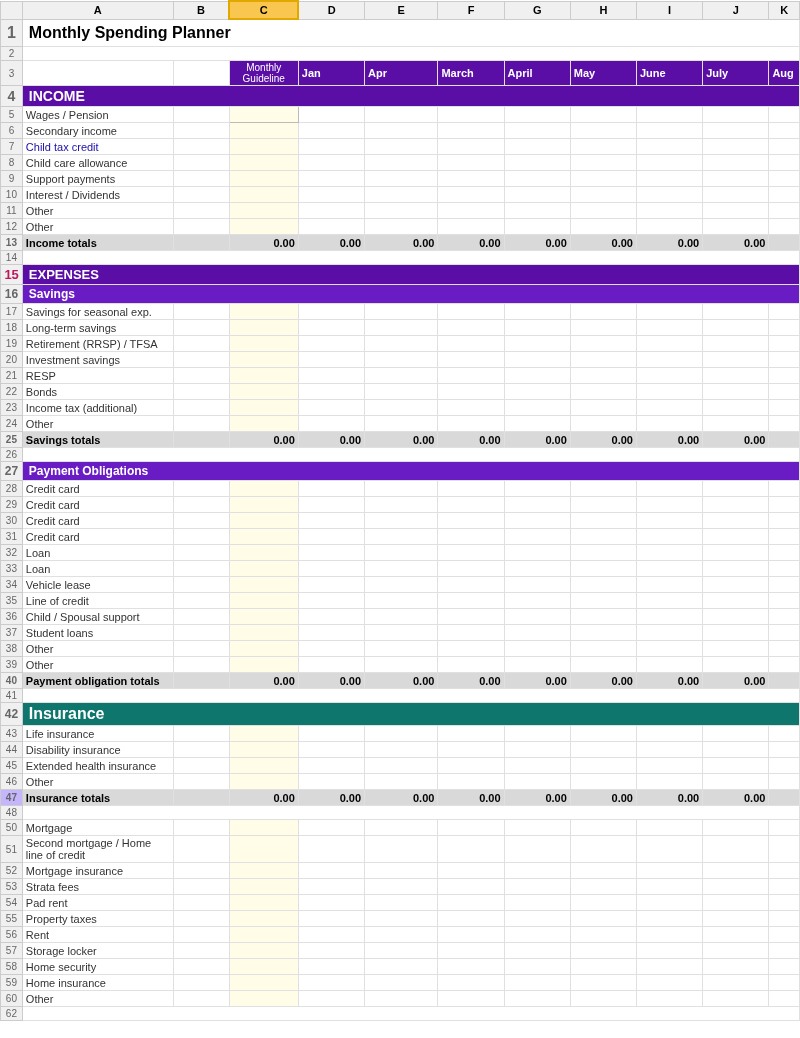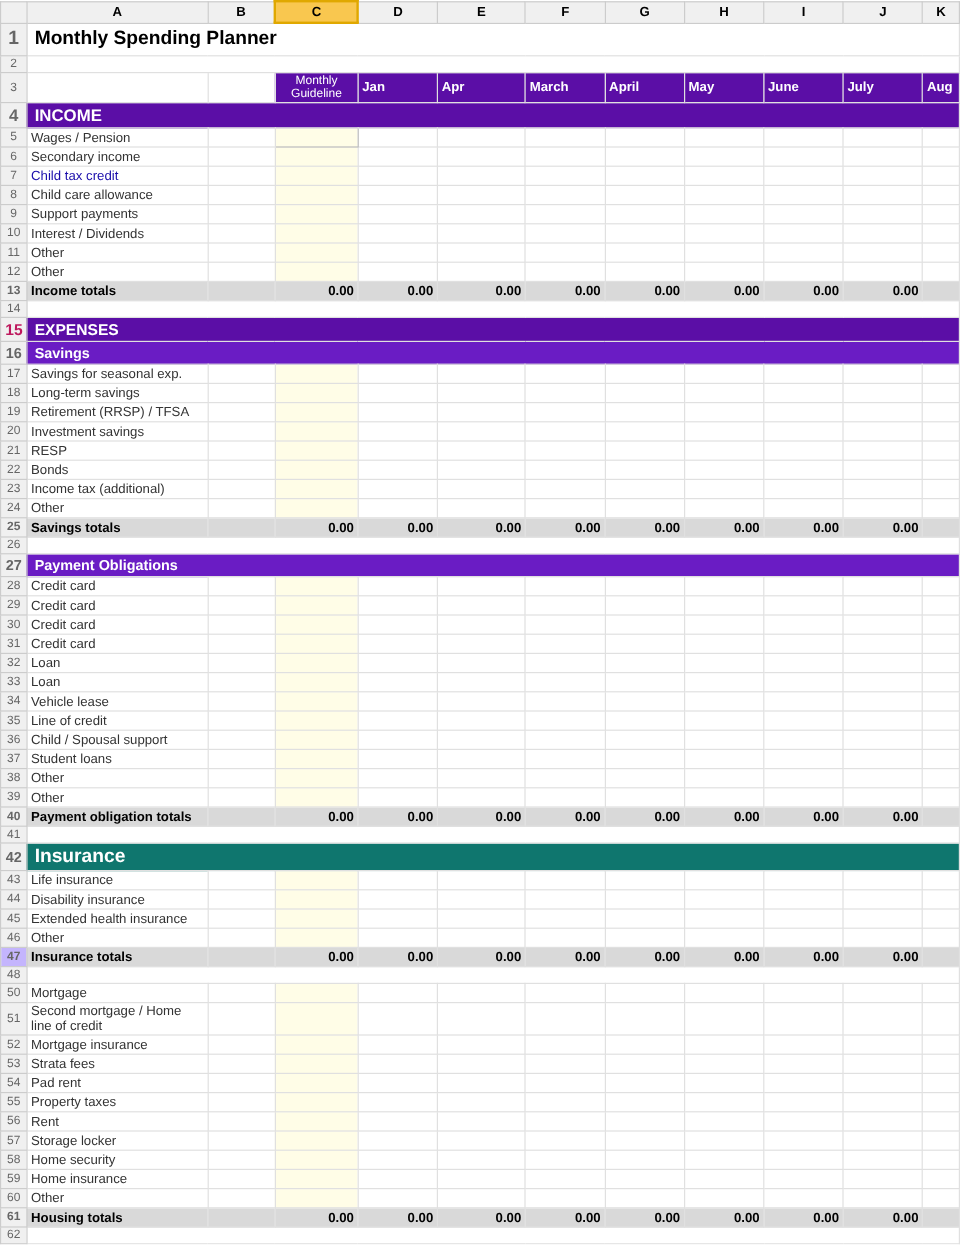--- a/index.html
+++ b/index.html
@@ -821,34 +821,20 @@
           <td class="data-input"></td>
           <td class="data-input"></td>
           <td class="data-input"></td>
           <td class="data-input"></td>
           <td class="data-input"></td>
           <td class="data-input"></td>
           <td class="data-input"></td>
           <td class="data-input"></td>
       </tr>
 
-      <tr class="total-row-style">
-        <td class="rn" style="background:#f0f0f0;">61</td>
-        <td class="tot-lbl">Housing totals</td>
-        <td style="background:#d9d9d9;"></td>
-        <td class="zero-val" style="background:#d9d9d9;">0.00</td>
-        <td class="zero-val" style="background:#d9d9d9;">0.00</td>
-        <td class="zero-val" style="background:#d9d9d9;">0.00</td>
-        <td class="zero-val" style="background:#d9d9d9;">0.00</td>
-        <td class="zero-val" style="background:#d9d9d9;">0.00</td>
-        <td class="zero-val" style="background:#d9d9d9;">0.00</td>
-        <td class="zero-val" style="background:#d9d9d9;">0.00</td>
-        <td class="zero-val" style="background:#d9d9d9;">0.00</td>
-        <td style="background:#d9d9d9;"></td>
-      </tr>
 
       <tr class="empty-row">
         <td class="rn">62</td>
         <td colspan="11"></td>
       </tr>
 
     </tbody>
   </table>
 </div>
 

